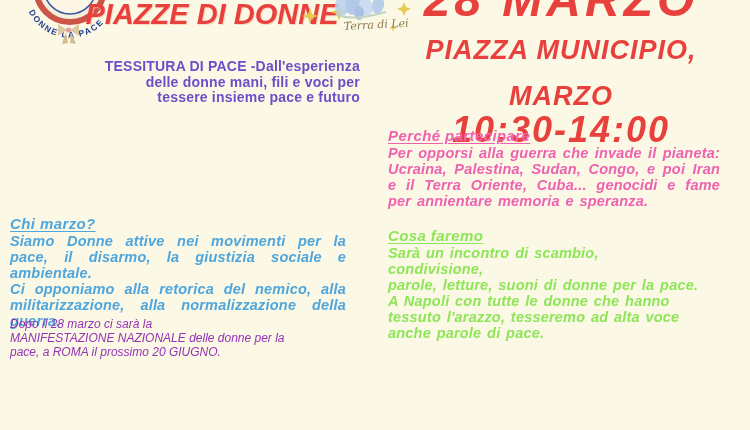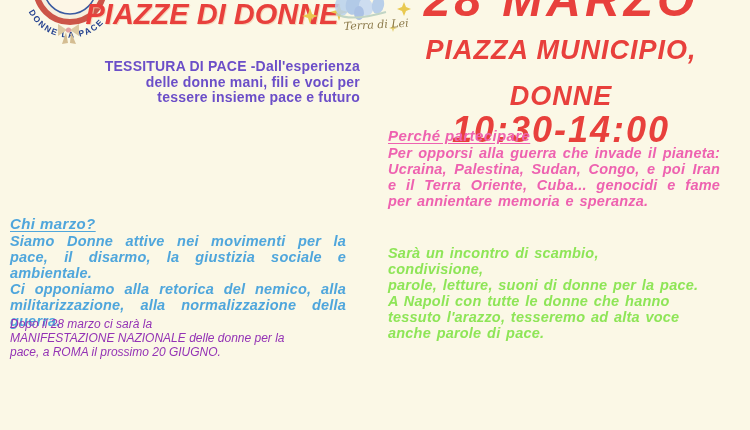--- a/index.html
+++ b/index.html
@@ -106,37 +106,38 @@
     <text x="48" y="30" font-size="11" font-style="italic" fill="#8a7848" font-family="DejaVu Serif, serif" transform="rotate(-3 48 30)">Terra di Lei</text>
   </svg>
 
   <div class="subtitle">TESSITURA DI PACE -Dall'esperienza
 delle donne mani, fili e voci per
 tessere insieme pace e futuro</div>
 
   <div class="event">
     <div class="event-date">28 MARZO</div>
     <div class="event-place">PIAZZA MUNICIPIO,</div>
-    <div class="event-place">DONNE</div>
+    <div class="event-place">MARZO</div>
     <div class="event-time">10:30-14:00</div>
   </div>
 
 
   <div class="sec-title p-blue" style="left:10px; top:215px;">Chi marzo?</div>
 
   <div class="para just col-left p-blue" style="top:234px;">Siamo Donne attive nei movimenti per la pace, il disarmo, la giustizia sociale e ambientale.
 Ci opponiamo alla retorica del nemico, alla militarizzazione, alla normalizzazione della guerra.</div>
 
   <div class="footer-note">Dopo il 28 marzo ci sarà la
 MANIFESTAZIONE NAZIONALE delle donne per la
 pace, a ROMA il prossimo 20 GIUGNO.</div>
 
   <div class="sec-title p-pink" style="left:388px; top:127px;">Perché partecipare</div>
 
   <div class="para just col-right p-pink" style="top:146px;">Per opporsi alla guerra che invade il pianeta: Ucraina, Palestina, Sudan, Congo, e poi Iran e il Terra Oriente, Cuba... genocidi e fame per annientare memoria e speranza.</div>
 
+  <div class="sec-title p-green" style="left:388px; top:227px;">Cosa faremo</div>
 
   <div class="para col-right p-green" style="top:246px;">Sarà un incontro di scambio,
 condivisione,
 parole, letture, suoni di donne per la pace.
 A Napoli con tutte le donne che hanno tessuto l'arazzo, tesseremo ad alta voce anche parole di pace.</div>
 
 </div>
 
 </body></html>

